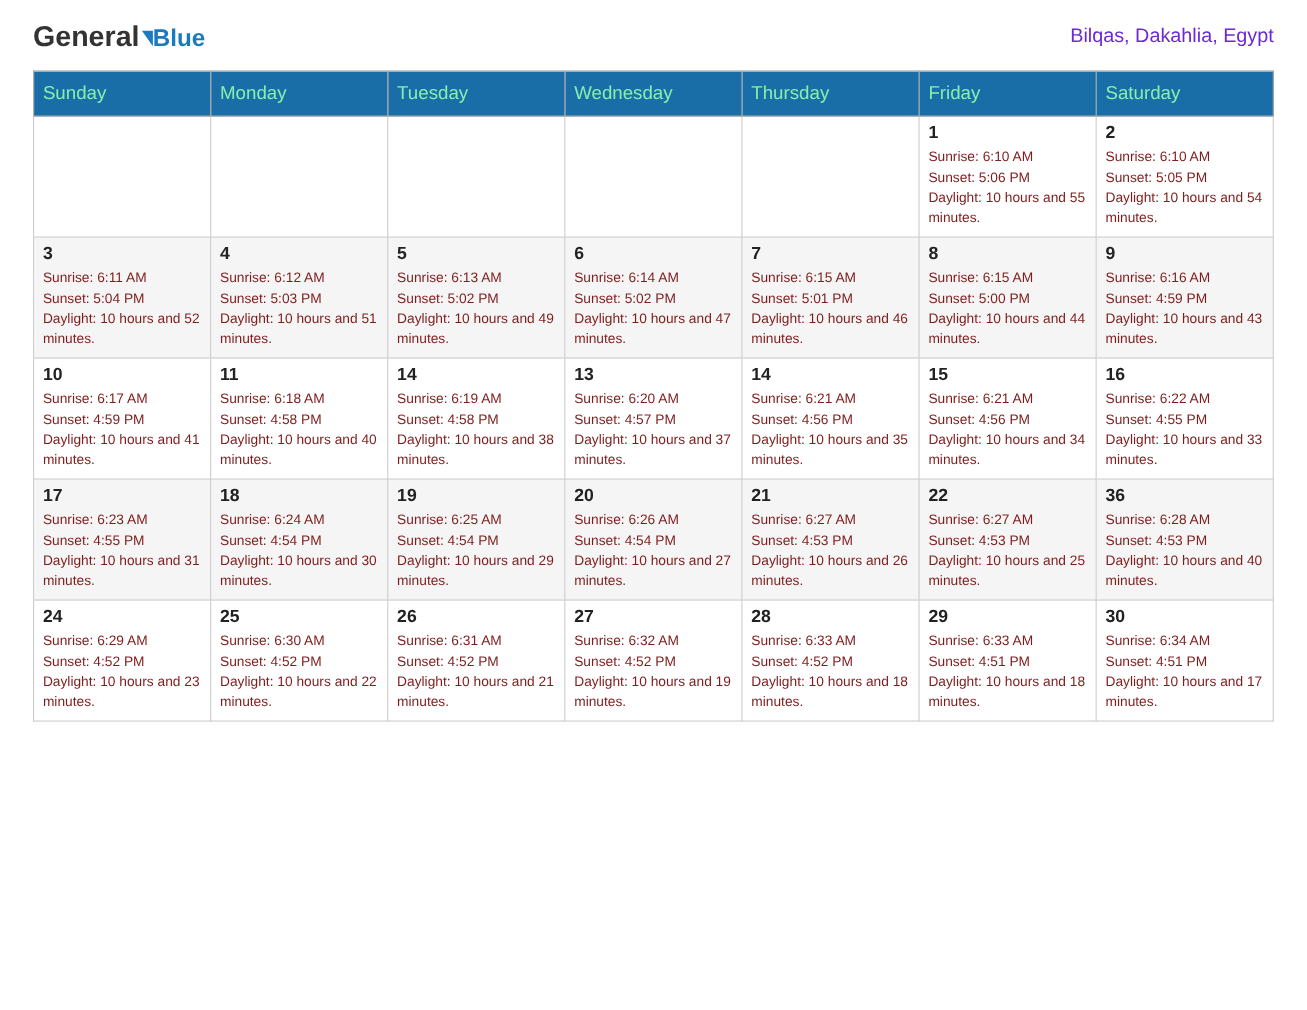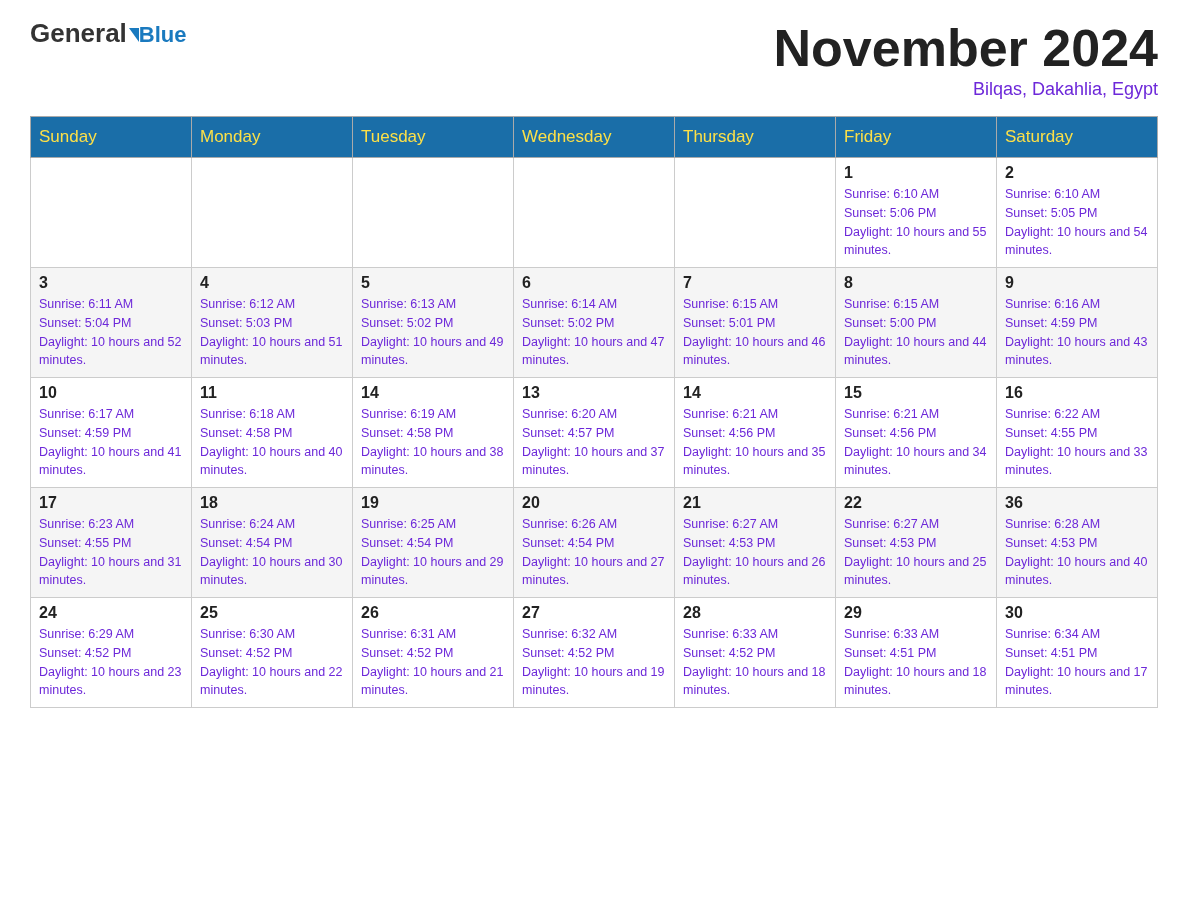--- a/index.html
+++ b/index.html
@@ -57,21 +57,21 @@
       color: #6d28d9;
       margin-top: 2px;
     }
     .calendar-table {
       width: 100%;
       border-collapse: collapse;
       border: 1px solid #aaa;
     }
     .calendar-table th {
       background: #1a6ea8;
-      color: #fde047;
+      color: #86efac;
       padding: 10px 8px;
       text-align: left;
       font-size: 17px;
       font-weight: normal;
       border: 1px solid #aaa;
     }
     .calendar-table td {
       vertical-align: top;
       padding: 6px 8px;
       border: 1px solid #ccc;
@@ -88,41 +88,40 @@
     .day-number {
       font-size: 16px;
       font-weight: bold;
       color: #222;
       display: block;
       margin-bottom: 3px;
     }
     .day-info {
       font-size: 12.5px;
       line-height: 1.5;
-      color: #6d28d9;
+      color: #7f1d1d;
     }
     .empty-cell {
       background: #fff;
     }
     tr:nth-child(even) .empty-cell {
       background: #f5f5f5;
     }
   </style>
 </head>
 <body>
 
 <div class="header-section">
   <div class="logo-area">
     <div class="logo-text">
       General<span class="logo-triangle"></span>
     </div>
     <div class="logo-sub">Blue</div>
   </div>
   <div class="title-area">
-    <div class="month-title">November 2024</div>
     <div class="location-title">Bilqas, Dakahlia, Egypt</div>
   </div>
 </div>
 
 <table class="calendar-table">
   <thead>
     <tr>
       <th>Sunday</th>
       <th>Monday</th>
       <th>Tuesday</th>

